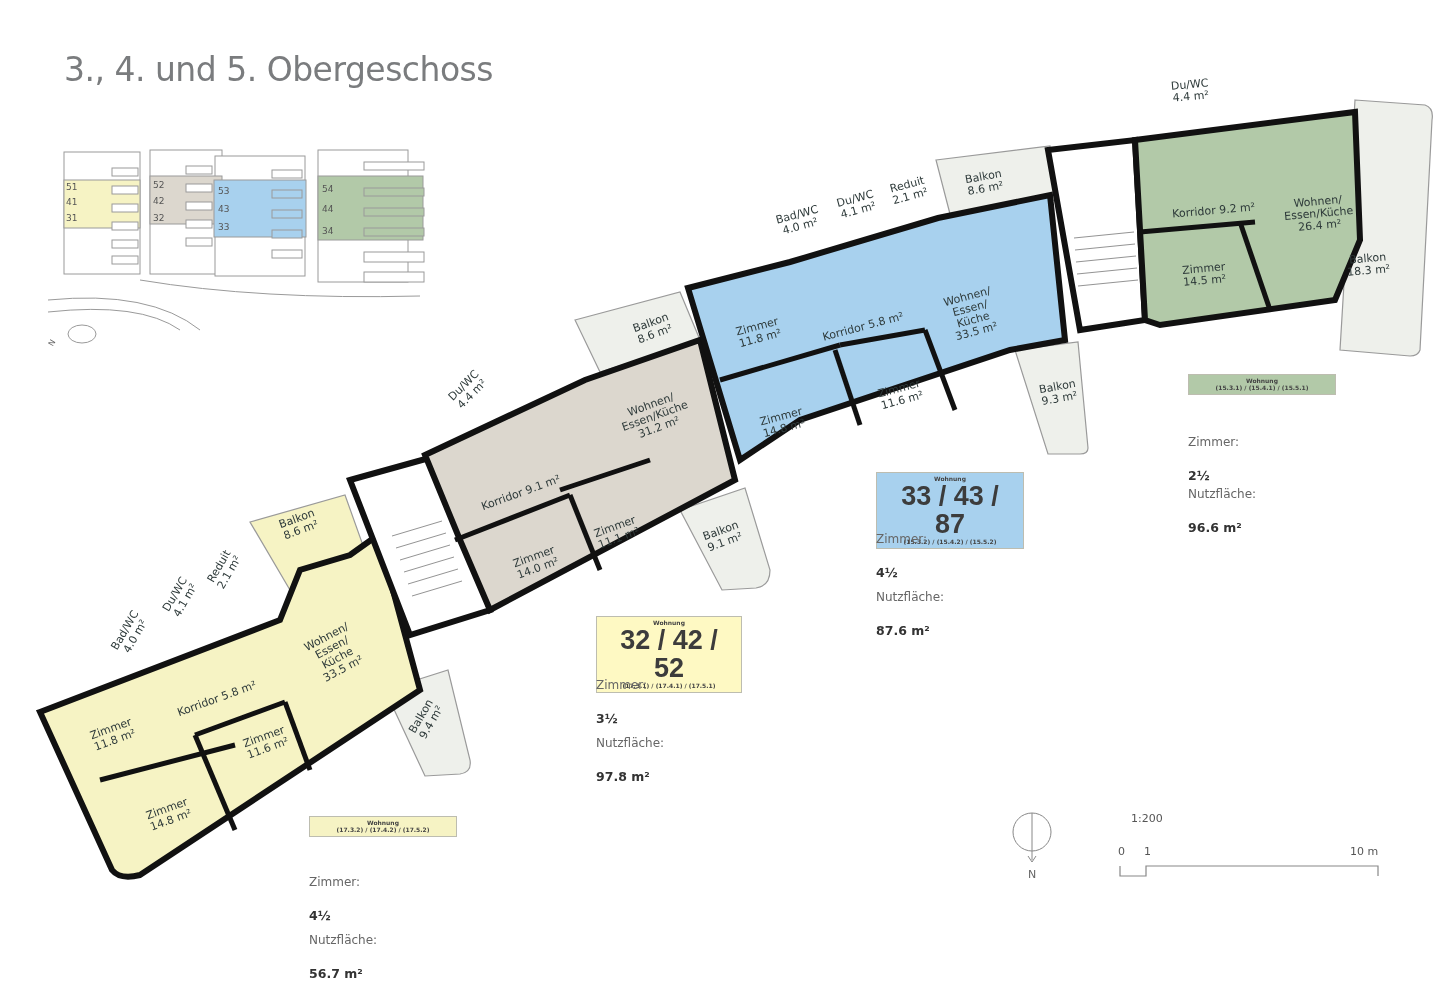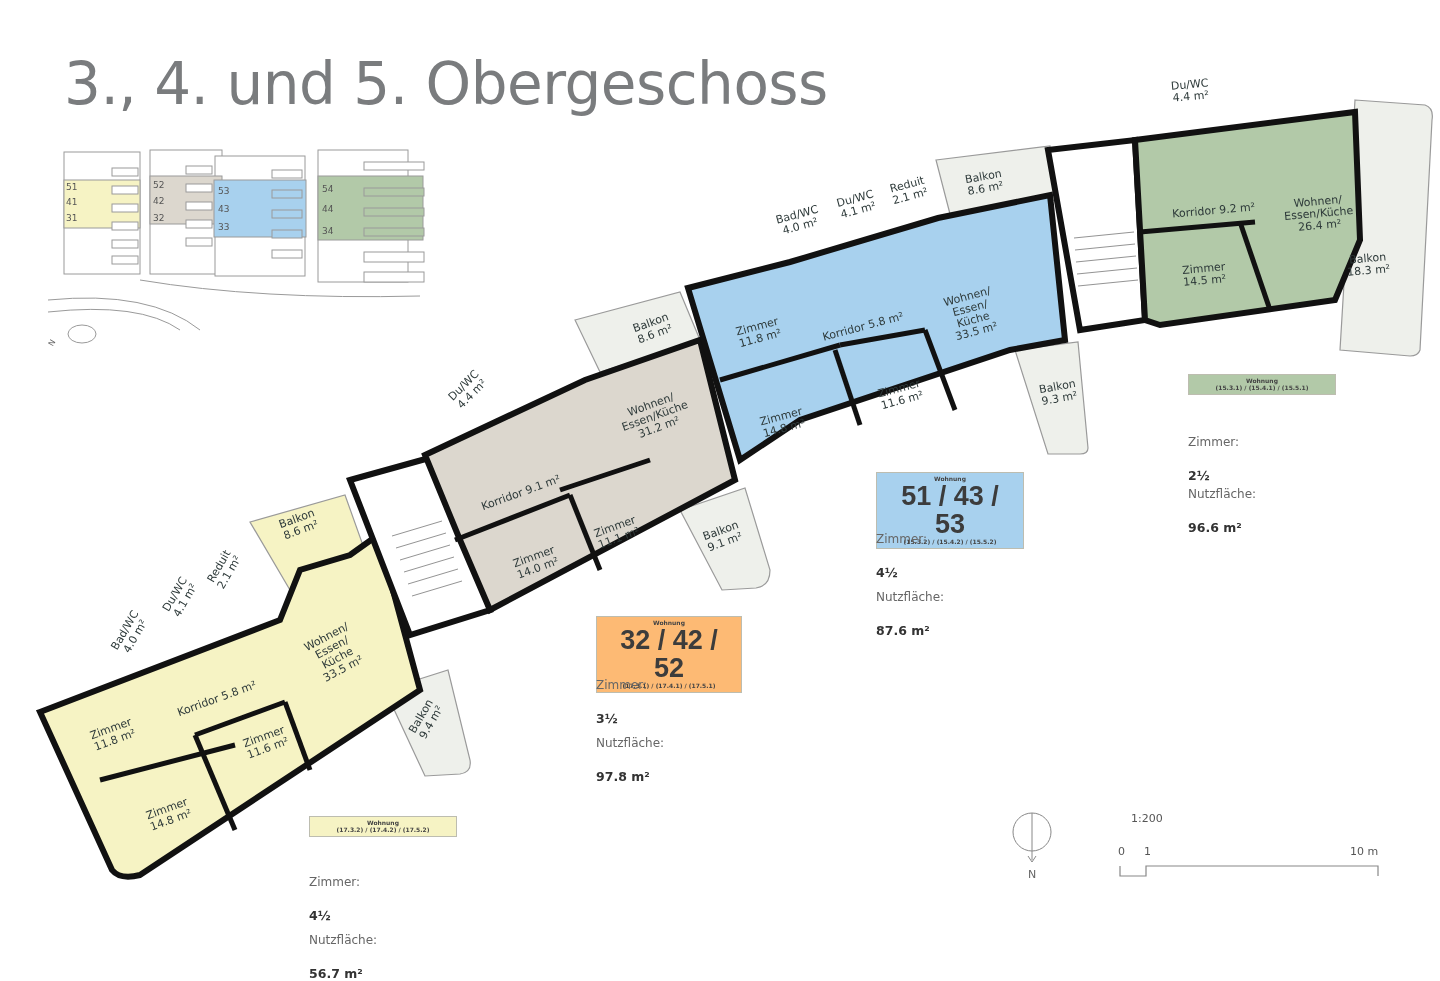--- a/index.html
+++ b/index.html
@@ -1,17 +1,17 @@
 <!DOCTYPE html>
 <html><head>
 <meta charset="utf-8">
 <style>
   html,body{margin:0;padding:0;background:#ffffff;}
   body{width:1440px;height:981px;position:relative;overflow:hidden;font-family:"DejaVu Sans",sans-serif;color:#3a3a3a;}
-  .title{position:absolute;left:64px;top:50px;font-family:"DejaVu Sans",sans-serif;font-size:58px;color:#7a7c7e;letter-spacing:-0.5px;font-weight:normal;}
+  .title{position:absolute;left:64px;top:50px;font-family:"DejaVu Sans",sans-serif;font-size:33px;color:#7a7c7e;letter-spacing:-0.5px;font-weight:normal;}
   svg.plan{position:absolute;left:0;top:0;}
   .rl{font-family:"DejaVu Sans",sans-serif;font-size:11px;fill:#2e3a3a;text-anchor:middle;}
   .infobox{position:absolute;border:1.5px solid #bdbdb0;text-align:center;padding:2px 8px 3px;}
   .infobox .w{font-size:6px;color:#444;font-weight:bold;}
   .infobox .num{font-family:"Liberation Sans",sans-serif;font-size:27px;font-weight:bold;color:#3c3c3c;line-height:28px;}
   .infobox .ids{font-size:6px;color:#444;font-weight:bold;}
   .meta{position:absolute;font-size:12px;color:#666;line-height:17px;}
   .meta b{display:block;color:#333;font-size:12.5px;margin-bottom:8px;margin-top:16px;}
   .north{position:absolute;left:1012px;top:812px;width:40px;height:70px;}
   .scale{position:absolute;left:1116px;top:812px;width:270px;height:70px;font-size:11px;color:#555;}
@@ -179,35 +179,35 @@
   <div class="w">Wohnung</div>
   <div class="ids">(17.3.2) / (17.4.2) / (17.5.2)</div>
 </div>
 <div class="meta" style="left:309px;top:874px;">
   <span>Zimmer:</span>
   <b>4½</b>
   <span>Nutzfläche:</span>
   <b>56.7 m²</b>
 </div>
 
-<div class="infobox" style="left:596px;top:616px;width:128px;background:#fdba74;">
+<div class="infobox" style="left:596px;top:616px;width:128px;background:#fef9c3;">
   <div class="w">Wohnung</div>
   <div class="num">32 / 42 / 52</div>
   <div class="ids">(17.3.1) / (17.4.1) / (17.5.1)</div>
 </div>
 <div class="meta" style="left:596px;top:677px;">
   <span>Zimmer:</span>
   <b>3½</b>
   <span>Nutzfläche:</span>
   <b>97.8 m²</b>
 </div>
 
 <div class="infobox" style="left:876px;top:472px;width:130px;background:#a8d1ee;">
   <div class="w">Wohnung</div>
-  <div class="num">51 / 43 / 53</div>
+  <div class="num">33 / 43 / 87</div>
   <div class="ids">(15.3.2) / (15.4.2) / (15.5.2)</div>
 </div>
 <div class="meta" style="left:876px;top:531px;">
   <span>Zimmer:</span>
   <b>4½</b>
   <span>Nutzfläche:</span>
   <b>87.6 m²</b>
 </div>
 
 <div class="infobox" style="left:1188px;top:374px;width:130px;background:#b2c9a8;">

